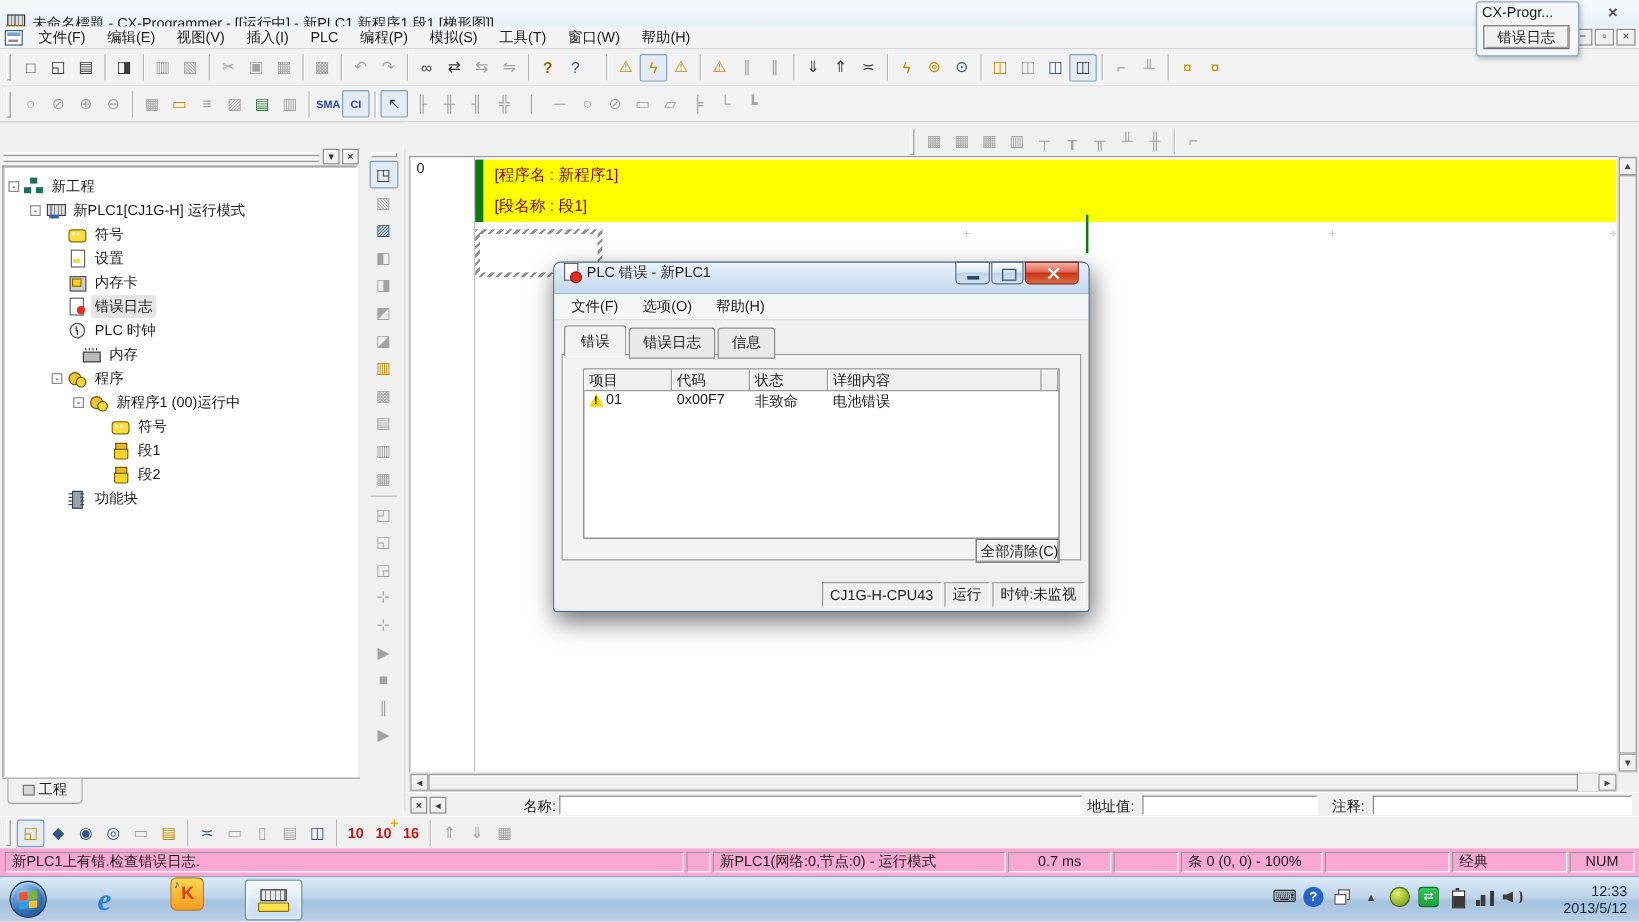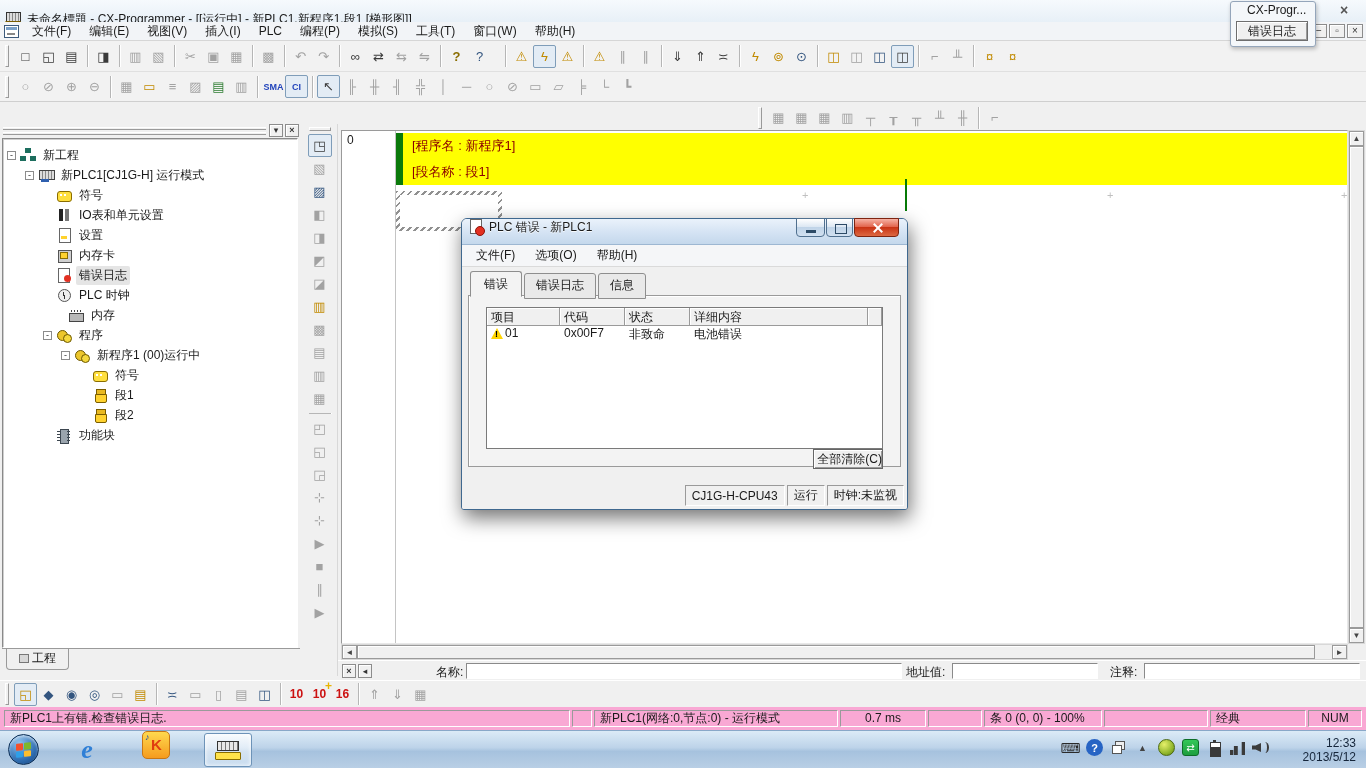--- a/index.html
+++ b/index.html
@@ -9,21 +9,21 @@
 
 
 #titlebar{position:absolute;left:0;top:0;width:1366px;height:39px;background:linear-gradient(#f6fafd,#dde8f3);border-bottom:1px solid #b7c5d8;display:flex;align-items:center;gap:6px;padding-left:5px}
 .appico{width:16px;height:14px;position:relative;flex:none}
 .appico::before{content:"";position:absolute;left:1px;top:0;width:13px;height:8px;border:1px solid #333;background:repeating-linear-gradient(90deg,#ddd 0 2px,#888 2px 3px)}
 .appico::after{content:"";position:absolute;left:0;top:9px;width:14px;height:5px;background:#ffe24a;border:1px solid #7a5d00;border-radius:1px}
 #main-close{position:absolute;right:12px;top:1px;width:20px;height:18px;font-size:14px;font-weight:bold;color:#555;display:flex;align-items:center;justify-content:center}
 
 
 #fpanel{position:absolute;left:1230px;top:1px;width:86px;height:46px;background:#f4f7fa;border:1px solid #94a5ba;border-radius:3px;z-index:70;box-shadow:1px 2px 4px rgba(0,0,0,.25)}
-#fpanel .fp-title{height:16px;padding:1px 16px;white-space:nowrap;overflow:hidden;font-size:12px}
+#fpanel .fp-title{height:16px;padding:1px 4px;white-space:nowrap;overflow:hidden;font-size:12px}
 #fpanel .fp-btn{margin:3px 5px 0;width:72px;height:20px;background:#f0f0f0;border:1px solid #6e6e6e;box-shadow:inset 1px 1px 0 #fff,inset -1px -1px 0 #9b9b9b;font-size:12px;text-align:center;line-height:18px}
 
 
 #menubar{position:absolute;left:0;top:22px;width:1366px;height:19px;background:#f2f4f7;border-bottom:1px solid #d6d6d6;display:flex;align-items:center;padding-left:4px}
 .mdiico{width:15px;height:13px;position:relative;border:1px solid #3c5a7c;background:#fff;margin-right:4px;flex:none}
 .mdiico::before{content:"";position:absolute;left:1px;top:1px;right:1px;height:3px;background:#7aa0c8}
 .mdiico::after{content:"";position:absolute;left:2px;top:7px;width:8px;height:2px;background:#888}
 .mi{padding:2px 9px;white-space:nowrap}
 #mdibtns{position:absolute;right:3px;top:2px;display:flex;gap:2px;z-index:5}
 .mdib{width:16px;height:14px;background:#f0f0f0;border:1px solid #8c8c8c;box-shadow:inset 1px 1px 0 #fff;font-size:10px;line-height:12px;text-align:center;color:#333}
@@ -345,25 +345,20 @@
           <span class="ti ti-plc"></span>
           <span class="tlabel">新PLC1[CJ1G-H] 运行模式</span>
         </div>
         <div class="trow" style="padding-left: 40px;">
           <span class="tspc"></span>
           <span class="ti ti-sym"></span>
           <span class="tlabel">符号</span>
         </div>
         <div class="trow" style="padding-left: 40px;">
           <span class="tspc"></span>
-          <span class="ti ti-io"></span>
-          <span class="tlabel">IO表和单元设置</span>
-        </div>
-        <div class="trow" style="padding-left: 40px;">
-          <span class="tspc"></span>
           <span class="ti ti-set"></span>
           <span class="tlabel">设置</span>
         </div>
         <div class="trow" style="padding-left: 40px;">
           <span class="tspc"></span>
           <span class="ti ti-card"></span>
           <span class="tlabel">内存卡</span>
         </div>
         <div class="trow sel" style="padding-left: 40px;">
           <span class="tspc"></span>

